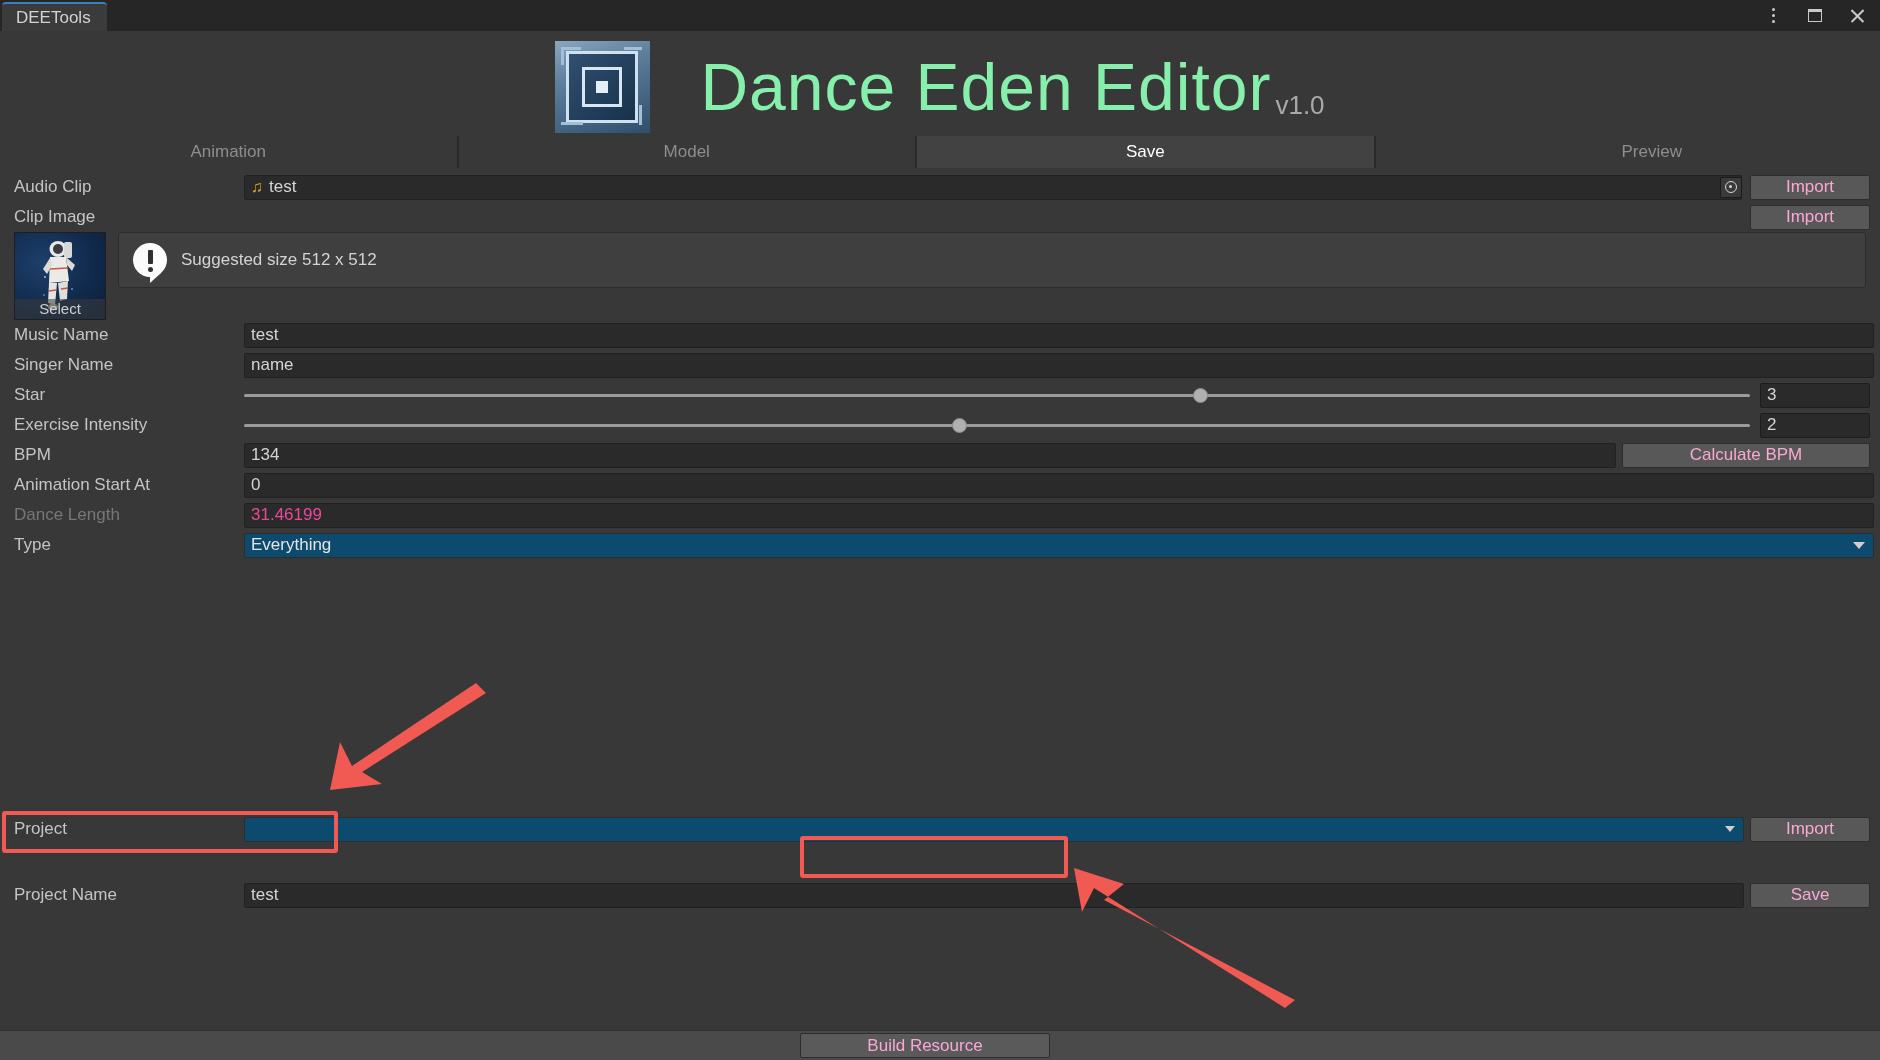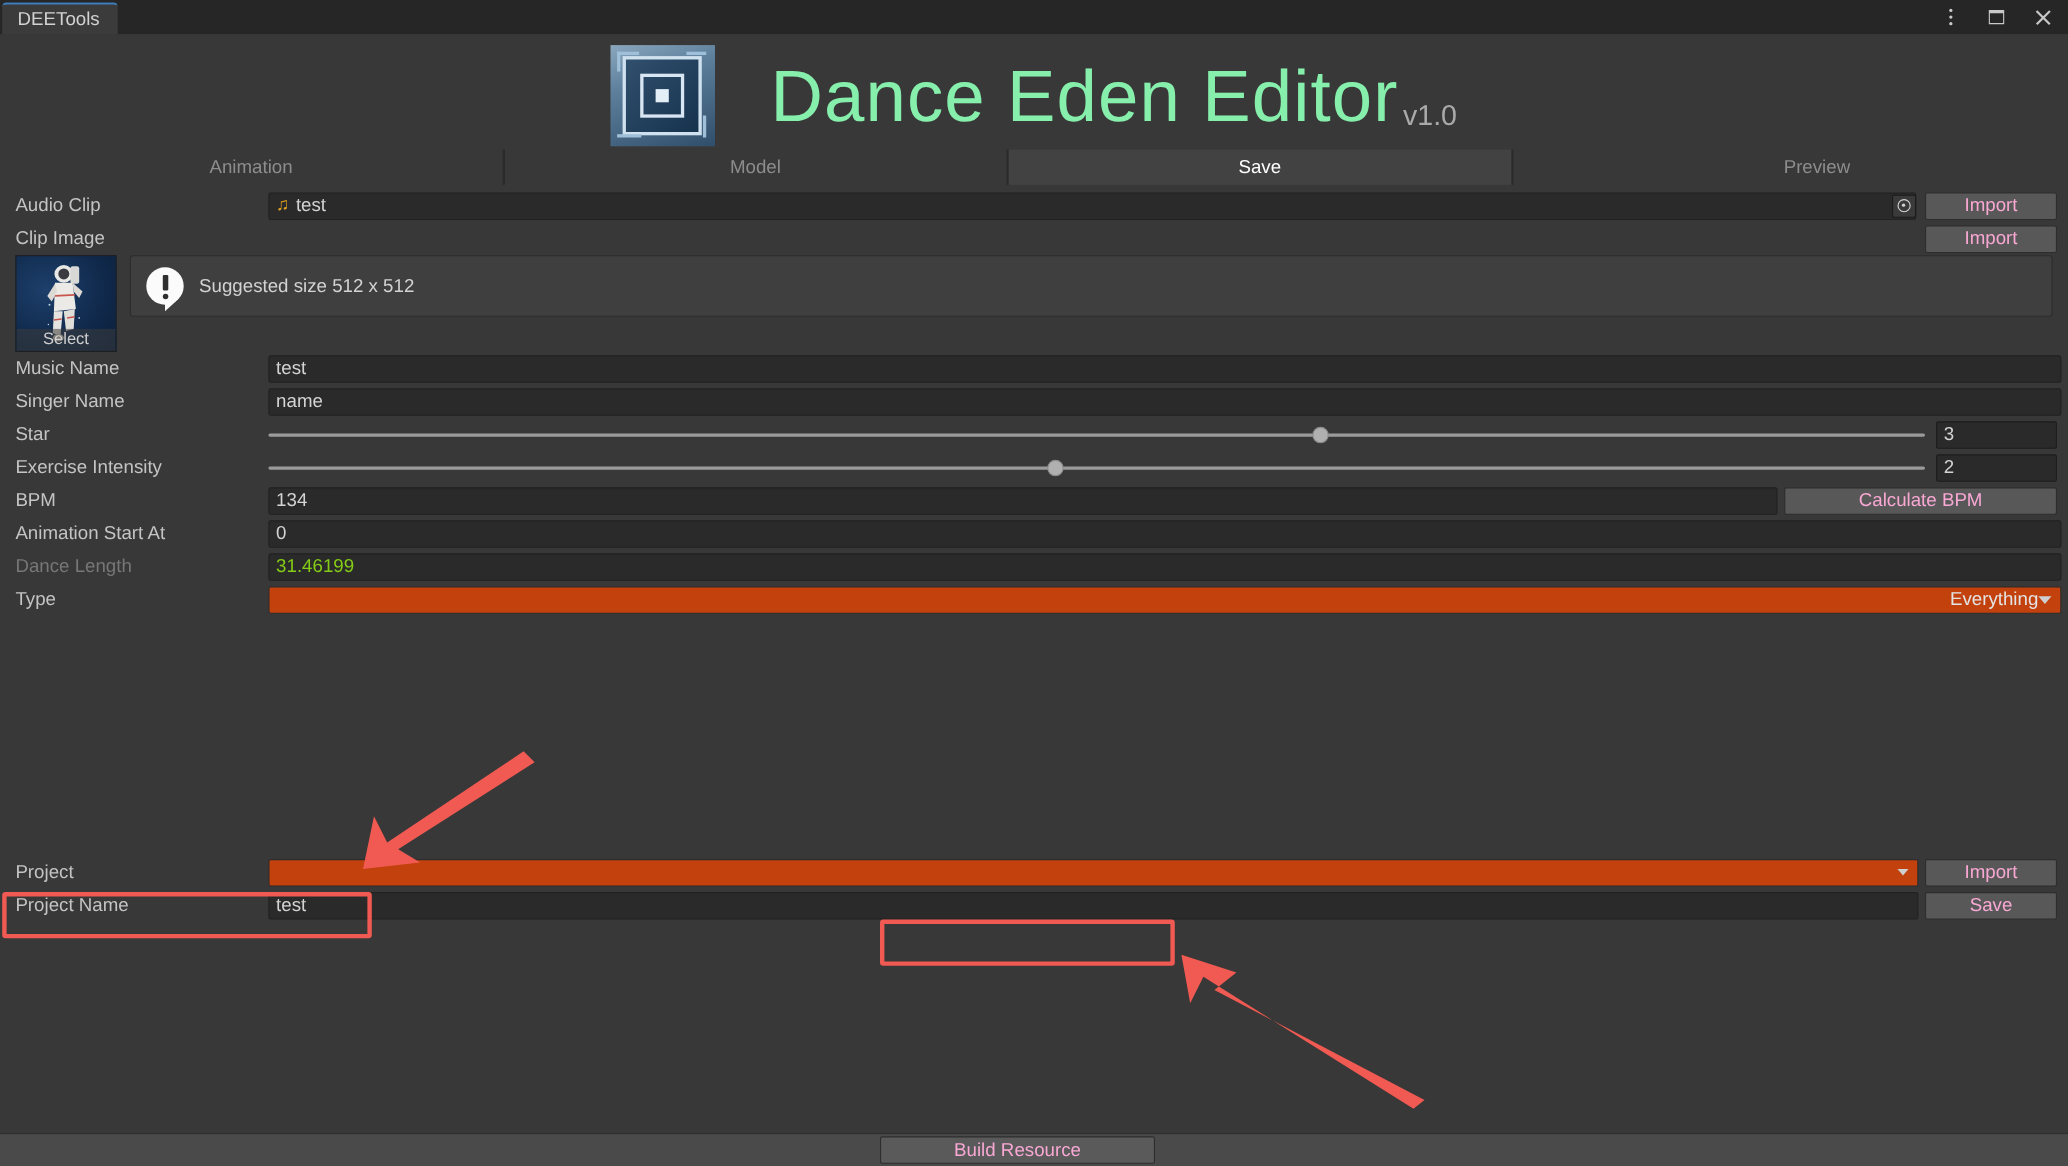--- a/index.html
+++ b/index.html
@@ -128,21 +128,21 @@
     flex: 1 1 auto;
     height: 25px;
     background: #2a2a2a;
     border: 1px solid #212121;
     border-radius: 2px;
     display: flex; align-items: center;
     padding: 0 6px;
     font-size: 17px; color: #d4d4d4;
     margin-right: 6px;
   }
-  .field.dim { color: #84cc16; }
+  .field.dim { color: #ec4899; }
   .field .note-icon { color: #e2a321; font-size: 16px; margin-right: 6px; }
   .picker {
     width: 22px; height: 21px; flex: none;
     margin-left: -28px; margin-right: 8px;
     border: 1px solid #1b1b1b;
     background: #3a3a3a;
     display: flex; align-items: center; justify-content: center;
     border-radius: 2px;
   }
   .picker i {
@@ -230,38 +230,38 @@
   }
   .bang .dot {
     position: absolute; left: 14.5px; top: 24px;
     width: 5px; height: 5px; background: #2f2f2f; border-radius: 50%;
   }
   .infotext { font-size: 17px; color: #d3d3d3; }
 
   
   .dropdown {
     flex: 1 1 auto; height: 25px;
-    background: #c2410c; border: 1px solid #2d2d2d; border-radius: 2px;
-    display: flex; align-items: center; justify-content: flex-end;
+    background: #0c4a6e; border: 1px solid #2d2d2d; border-radius: 2px;
+    display: flex; align-items: center; justify-content: space-between;
     padding: 0 8px 0 6px;
     color: #e4e4e4; font-size: 17px;
     margin-right: 6px;
   }
   .caret {
     width: 0; height: 0; flex: none;
     border-left: 6px solid transparent; border-right: 6px solid transparent;
     border-top: 7px solid #cfcfcf;
   }
   .caret.small {
     border-left-width: 5px; border-right-width: 5px; border-top-width: 6px;
   }
 
   
   .bottom { position: absolute; left: 0; bottom: 0; width: 1880px; }
-  .brow { display: flex; align-items: center; height: 30px; padding-left: 14px; }
+  .brow { display: flex; align-items: center; height: 30px; padding-left: 14px; margin-top: 36px; }
   .brow .lbl { width: 230px; }
   .strip {
     width: 1880px; height: 30px;
     background: #4a4a4a; border-top: 1px solid #2e2e2e;
     display: flex; align-items: center;
   }
   .strip .btn { margin-left: 800px; }
   .footer-fill { width: 1880px; height: 205px; background: #383838; }
 
   

